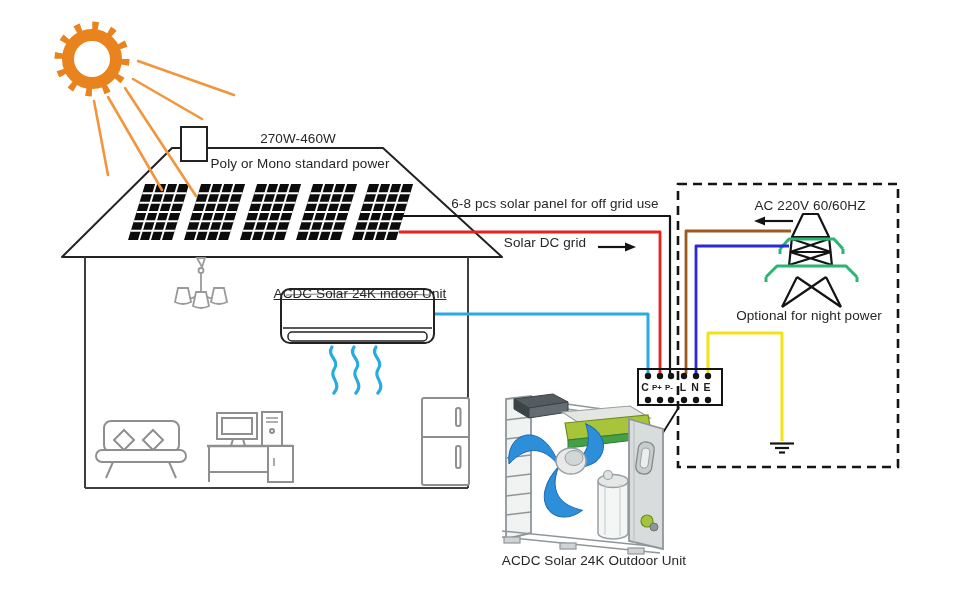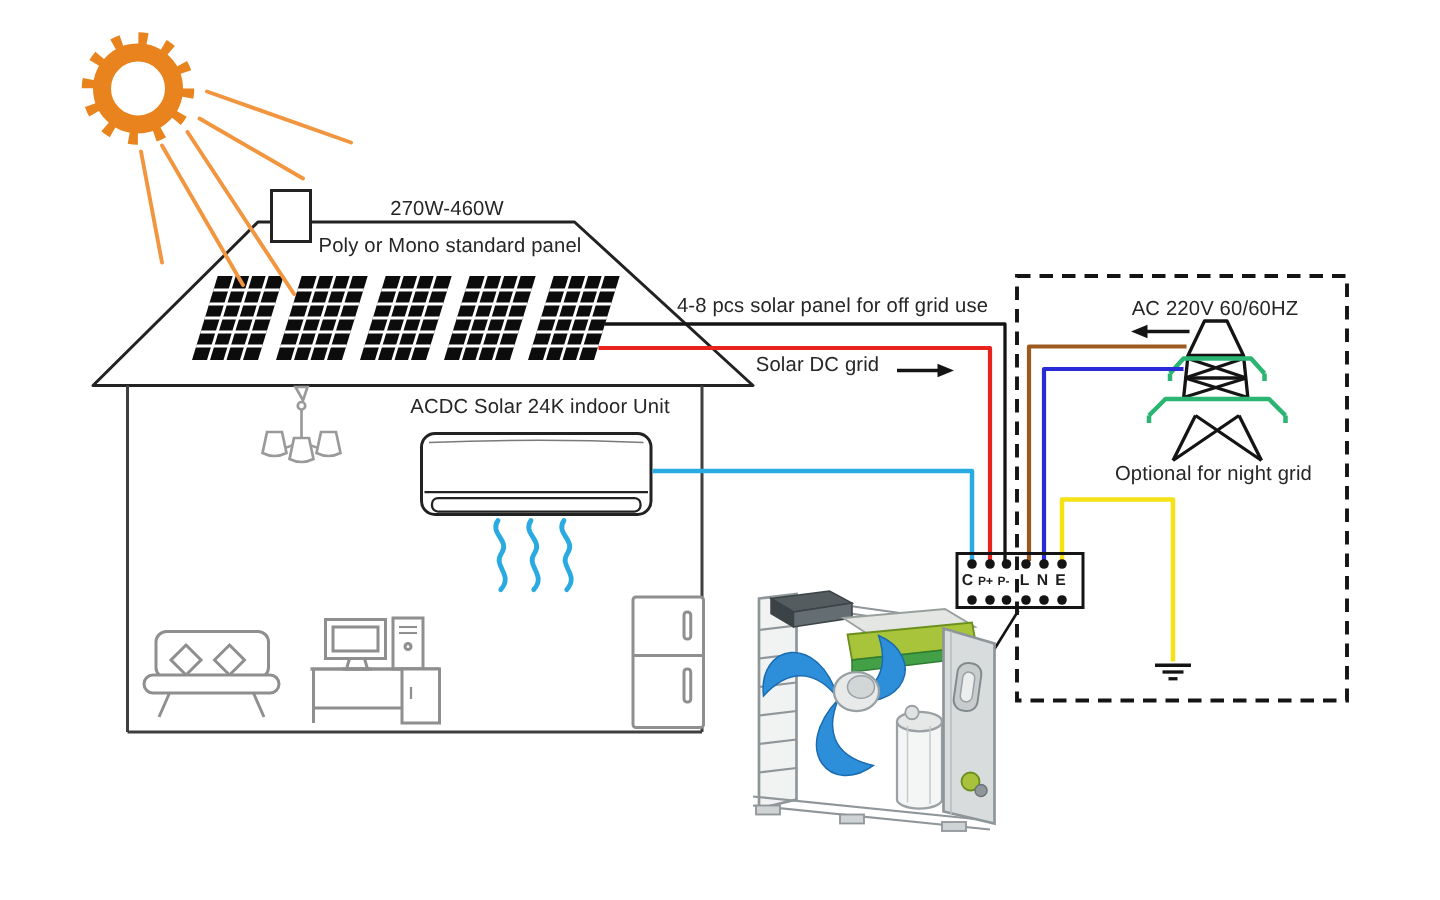--- a/index.html
+++ b/index.html
@@ -287,26 +287,27 @@
       <line x1="634" y1="421" x2="634" y2="543" stroke="#b9bdbd" stroke-width="1"></line>
       <rect x="637" y="442" width="16" height="32" rx="7" transform="rotate(8 645 458)" fill="#c8cccc" stroke="#828a8d" stroke-width="1.3"></rect>
       <rect x="641" y="448" width="8" height="20" rx="4" transform="rotate(8 645 458)" fill="#eceeee" stroke="#9aa0a3" stroke-width="1"></rect>
       <circle cx="647" cy="521" r="6" fill="#a9c23b" stroke="#6b8f1f" stroke-width="1.2"></circle>
       <circle cx="654" cy="527" r="4" fill="#8f969a" stroke="#6d7478" stroke-width="1"></circle>
     </g>
   </g>
 </svg>
 
 <div class="label" style="left:298px;top:131px;">270W-460W</div>
-<div class="label" style="left:300px;top:156px;">Poly or Mono standard panel</div>
-<div class="label" style="left:555px;top:196px;">4-8 pcs solar panel for off grid use</div>
+<div class="label" style="left:300px;top:156px;">Poly or Mono standard power</div>
+<div class="label" style="left:555px;top:196px;">6-8 pcs solar panel for off grid use</div>
 <div class="label" style="left:545px;top:235px;">Solar DC grid</div>
 <div class="label" style="left:810px;top:198px;">AC 220V 60/60HZ</div>
-<div class="label" style="left:809px;top:308px;">Optional for night grid</div>
-<div class="label" style="left:360px;top:263px;">ACDC Solar 24K indoor Unit</div>
+<div class="label" style="left:809px;top:308px;">Optional for night power</div>
+<div class="label" style="left:360px;top:286px;text-decoration:underline;">ACDC Solar 24K indoor Unit</div>
+<div class="label" style="left:594px;top:553px;">ACDC Solar 24K Outdoor Unit</div>
 
 <div>
   <span class="tlabel" style="left:645px;top:382px;">C</span>
   <span class="tlabel small" style="left:657px;top:384px;">P+</span>
   <span class="tlabel small" style="left:669px;top:384px;">P-</span>
   <span class="tlabel" style="left:683px;top:382px;">L</span>
   <span class="tlabel" style="left:695px;top:382px;">N</span>
   <span class="tlabel" style="left:707px;top:382px;">E</span>
 </div>
 

